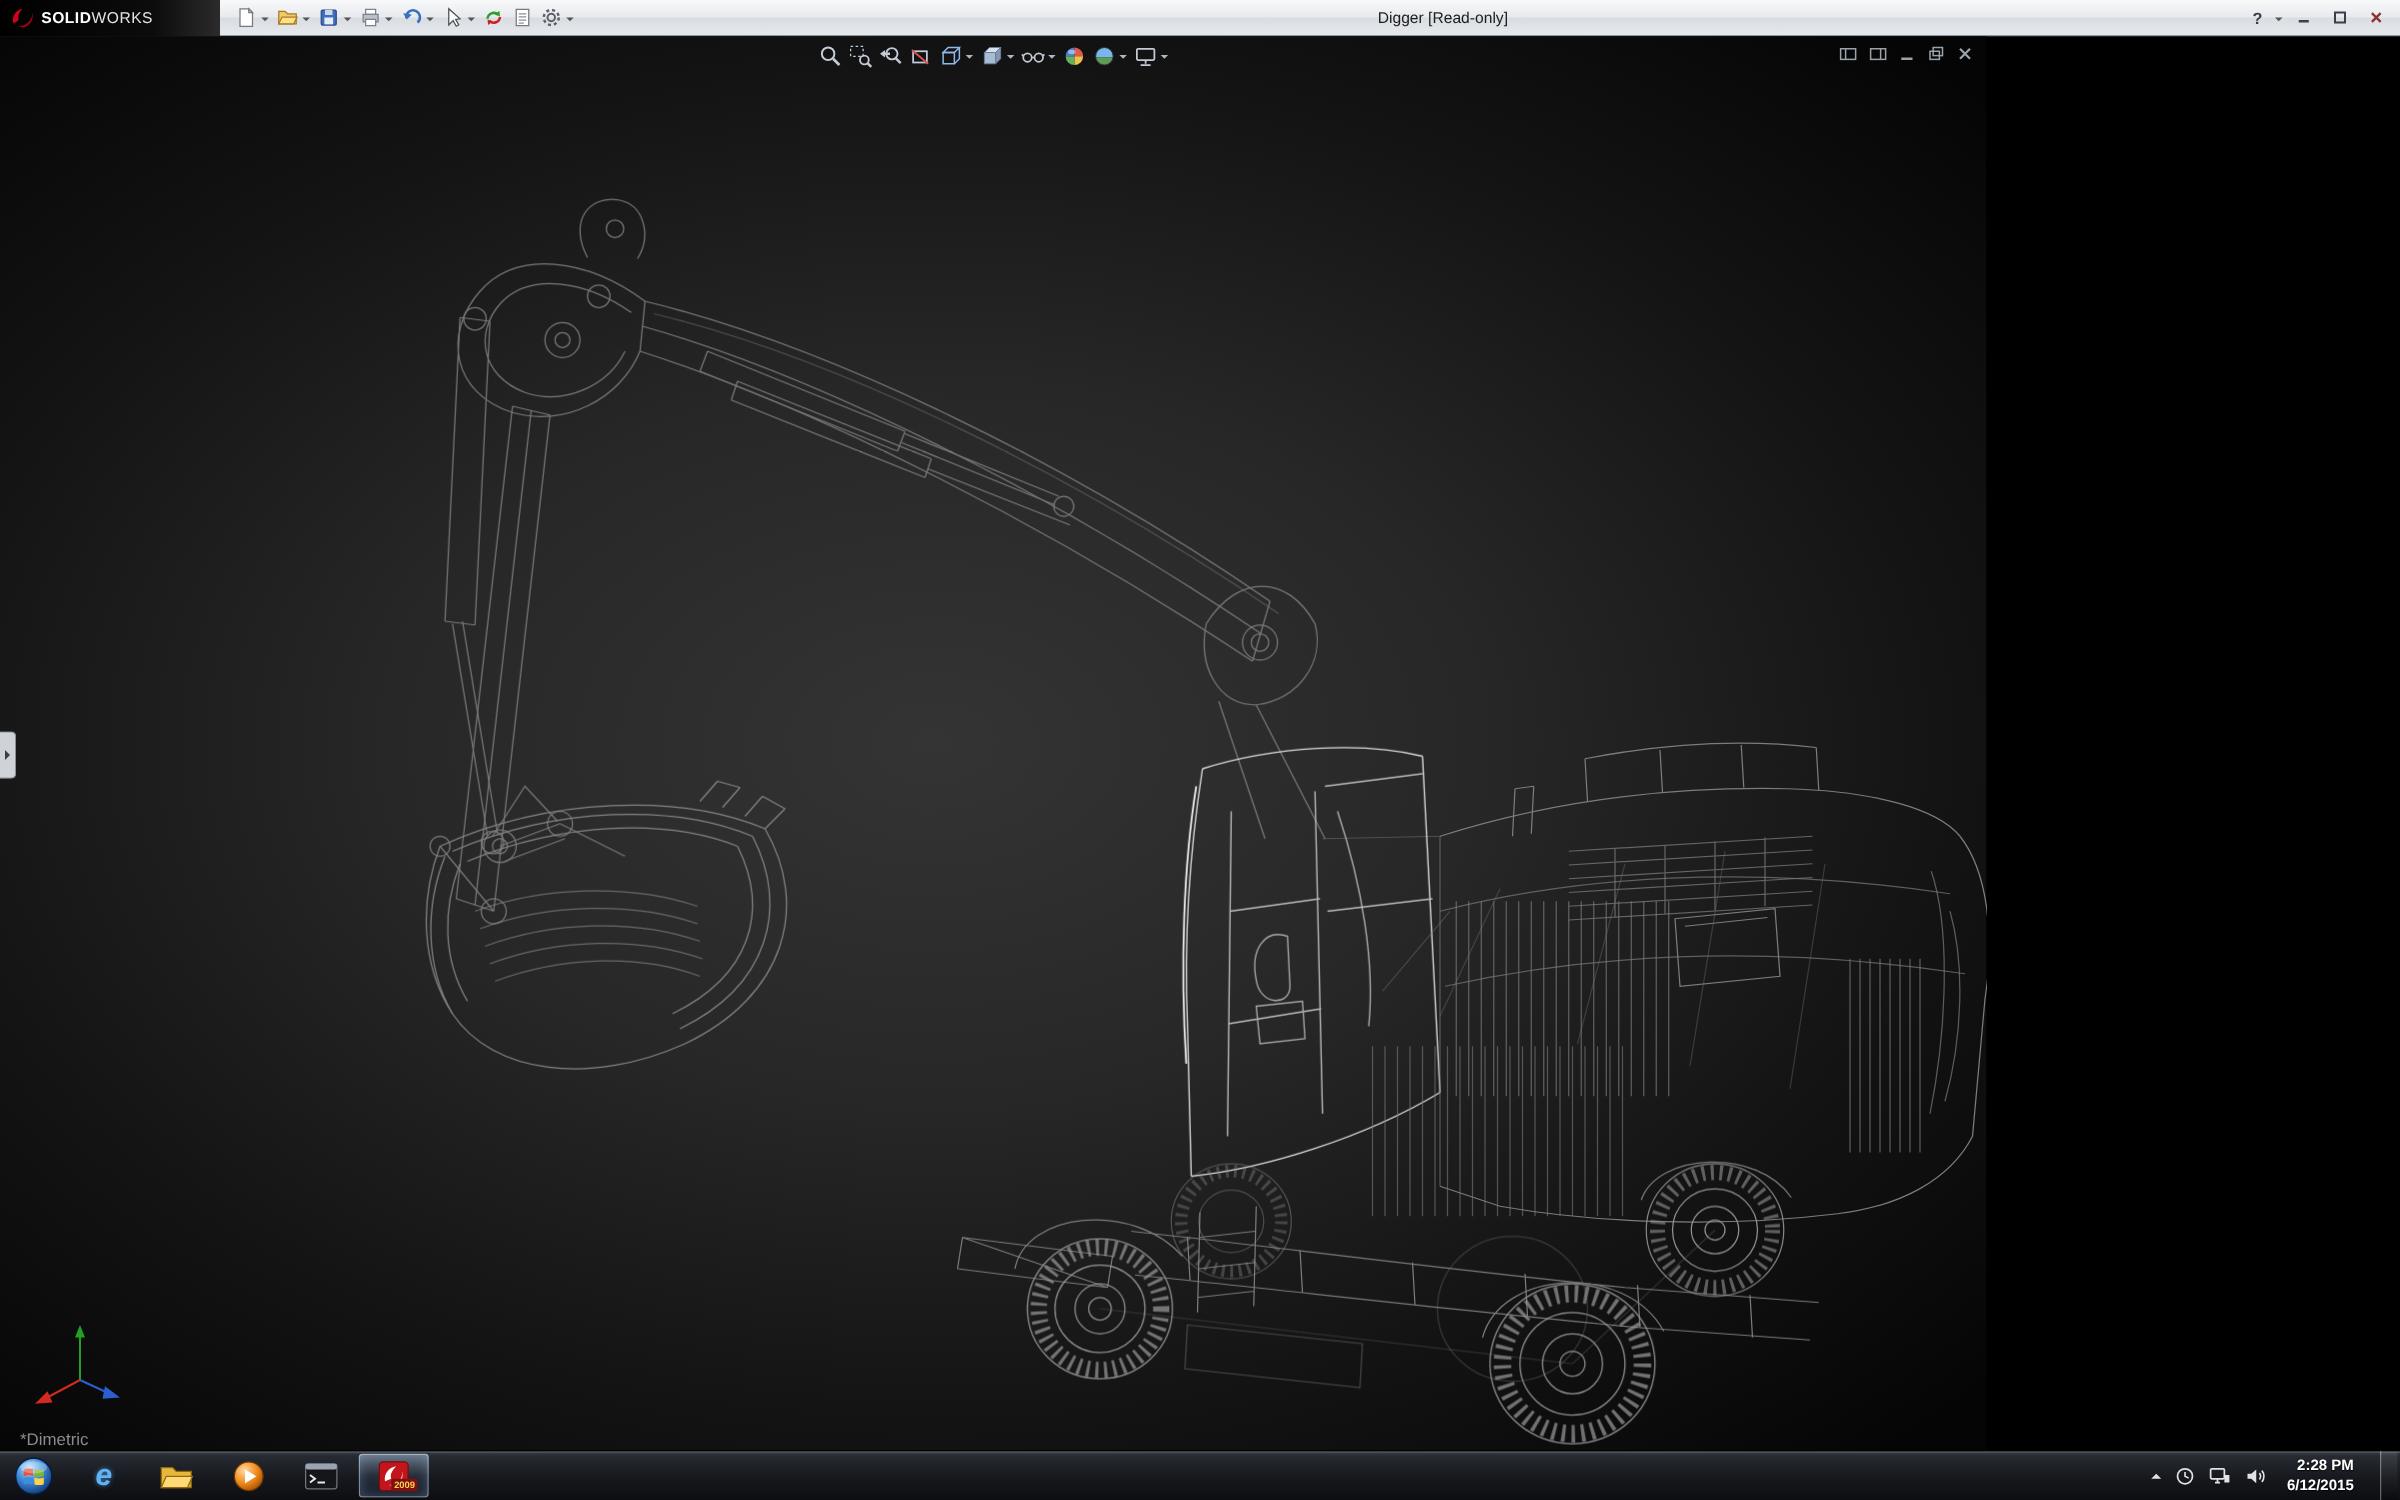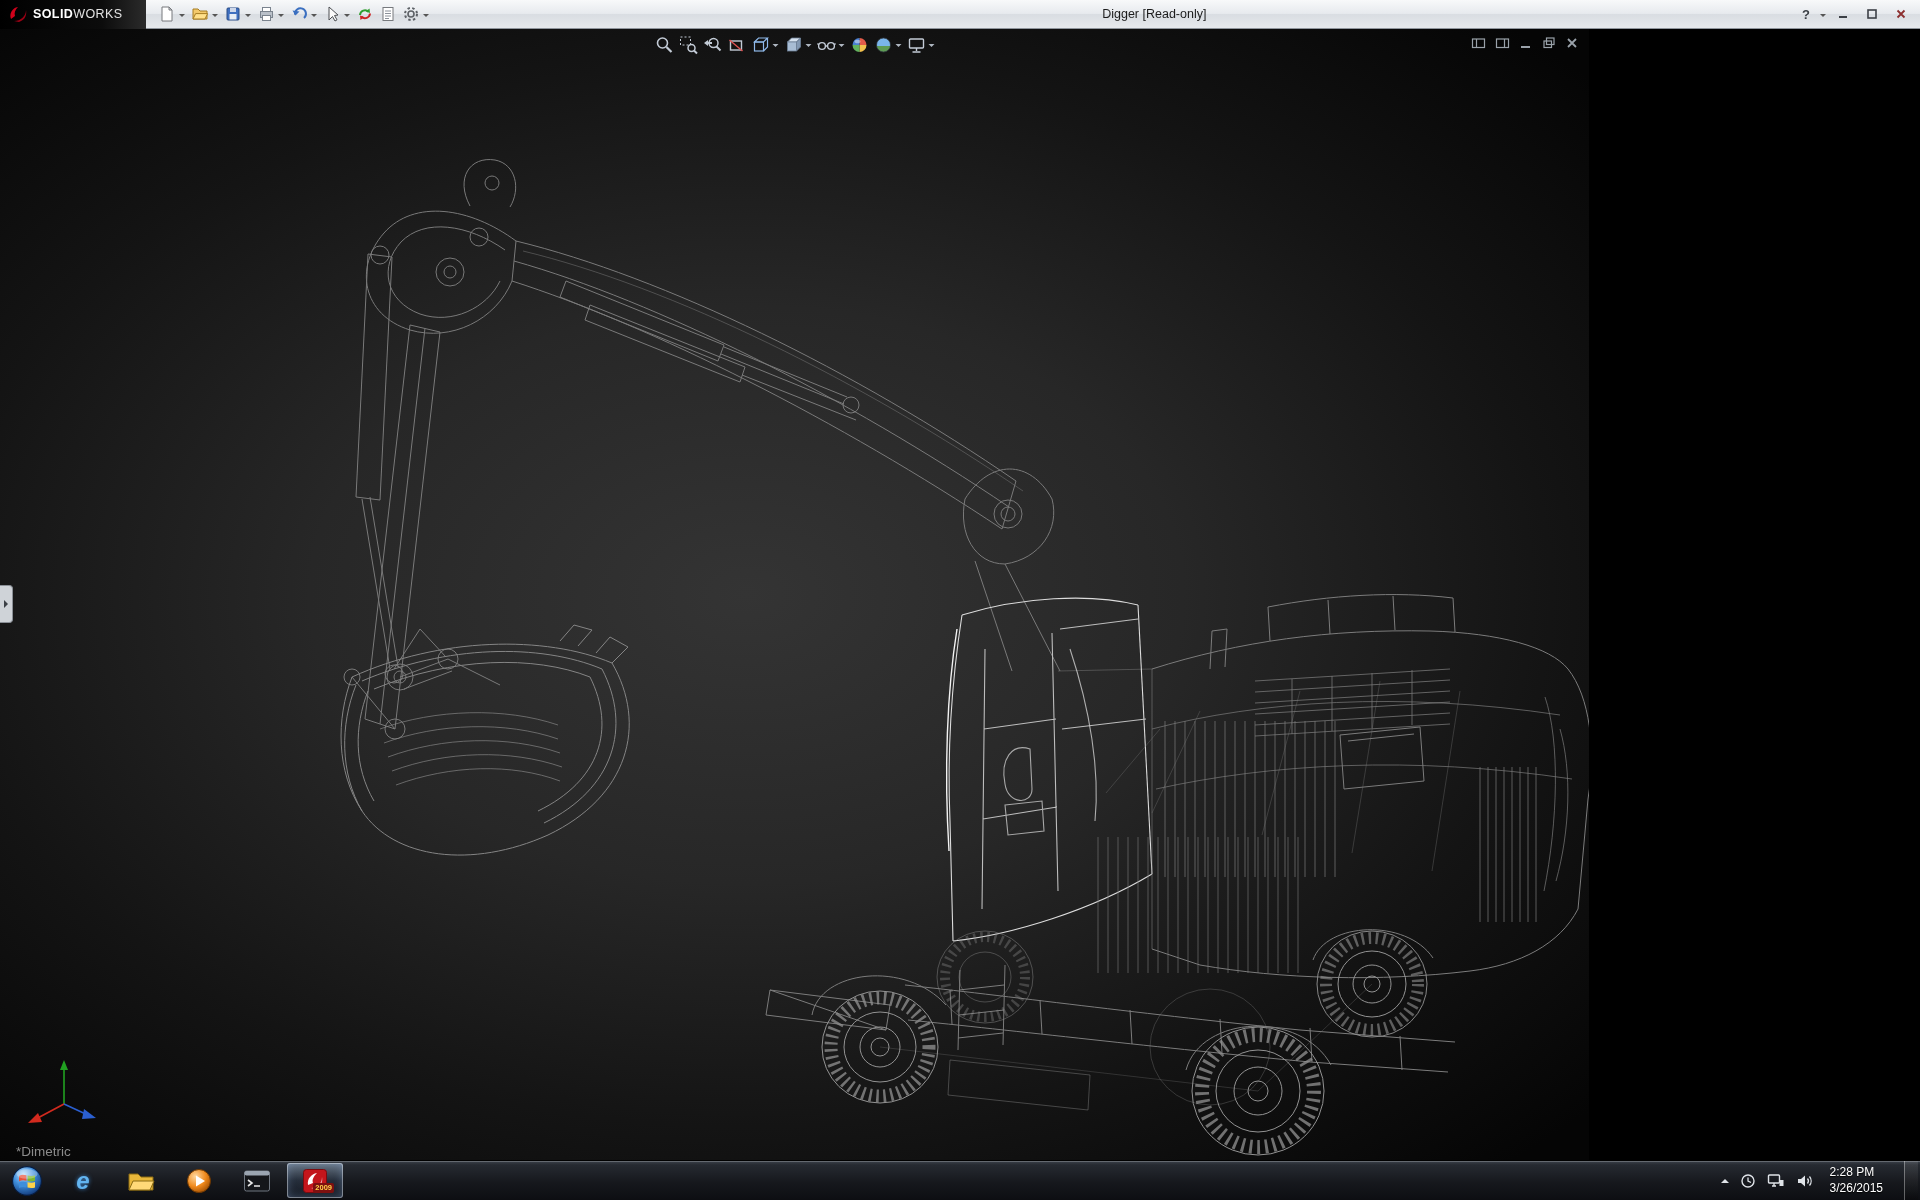--- a/index.html
+++ b/index.html
@@ -3,21 +3,21 @@
 <meta charset="utf-8">
 <style>
   html,body{margin:0;padding:0;background:#000;}
   body{font-family:"Liberation Sans",sans-serif;-webkit-font-smoothing:antialiased;}
   .screen{position:relative;width:1920px;height:1200px;overflow:hidden;background:#000;}
 
   
   .titlebar{position:absolute;top:0;left:0;width:1920px;height:29px;
     background:linear-gradient(#f8f9fa,#e7eaee 48%,#d9dde2 52%,#e6e9ec);
     border-bottom:1px solid #8f959c;display:flex;align-items:center;box-sizing:border-box;}
-  .logo-block{height:29px;width:146px;flex:0 0 auto;display:flex;align-items:center;gap:5px;
+  .logo-block{height:29px;width:176px;flex:0 0 auto;display:flex;align-items:center;gap:5px;
     padding-left:8px;box-sizing:border-box;
     background:linear-gradient(90deg,#000 0%,#0c0c0c 70%,#2b2b2b 100%);}
   .logo-text{color:#fff;font-size:12.5px;letter-spacing:.4px;white-space:nowrap;}
   .logo-text .solid{font-weight:bold;color:#fff;}
   .logo-text .works{font-weight:normal;color:#e3e3e3;}
   .menu-toolbar{display:flex;align-items:center;margin-left:10px;gap:1px;}
   .tbbtn{height:24px;display:flex;align-items:center;padding:0 2px;border-radius:3px;cursor:default;}
   .drop-arrow{width:0;height:0;border:3.5px solid transparent;border-top-color:#555;margin:5px 1px 0 3px;}
   .win-title{position:absolute;left:59%;transform:translateX(-50%);font-size:12.5px;color:#1c1c1c;white-space:nowrap;padding-left:43px;}
   .tb-right{margin-left:auto;display:flex;align-items:center;gap:2px;padding-right:6px;}
@@ -54,21 +54,21 @@
   .startbtn{width:54px;display:flex;align-items:center;justify-content:center;}
   .taskapp{width:56px;display:flex;align-items:center;justify-content:center;position:relative;border-radius:3px;margin:2px 1px;}
   .taskapp.active{background:linear-gradient(180deg,rgba(190,215,240,.42),rgba(90,120,160,.22) 50%,rgba(40,55,80,.28));
     box-shadow:inset 0 0 0 1px rgba(255,255,255,.38), inset 0 0 10px rgba(160,200,255,.35);}
   .ie-e{font-size:24px;font-style:italic;font-weight:bold;color:#62b4f0;text-shadow:0 0 4px rgba(70,150,230,.8);line-height:1;}
   .sw-badge{position:absolute;right:9px;bottom:5px;font-size:7.5px;font-weight:bold;color:#ffd24a;
     background:#7d1010;padding:0 2px;border-radius:2px;line-height:1.3;}
   .tray{margin-left:auto;display:flex;align-items:center;gap:11px;padding-right:2px;}
   .trayicon{display:flex;align-items:center;justify-content:center;}
   .hidden-arrow{width:0;height:0;border:4.5px solid transparent;border-bottom-color:#dfe3e8;margin-bottom:4px;}
-  .clock{color:#fff;font-size:12px;text-align:left;line-height:1.3;text-shadow:0 1px 1px #000;padding:0 6px;}
+  .clock{color:#fff;font-size:12px;text-align:right;line-height:1.3;text-shadow:0 1px 1px #000;padding:0 6px;font-weight:bold;}
   .show-desktop{width:13px;height:40px;margin-left:4px;border-left:1px solid rgba(255,255,255,.35);
     background:linear-gradient(180deg,rgba(255,255,255,.10),rgba(0,0,0,.25));}
 </style>
 </head>
 <body>
 
 <div class="screen">
 
   <div class="titlebar">
     <div class="logo-block">
@@ -492,19 +492,19 @@
         </svg>
       </div>
       <div class="trayicon">
         <svg width="17" height="16" viewBox="0 0 17 16">
           <path d="M2,6 h3 l4,-3.5 v11 l-4,-3.5 h-3 z" fill="#dfe3e8"></path>
           <path d="M11.5,5.5 a4,4 0 0 1 0,5 M13.5,3.5 a7,7 0 0 1 0,9" stroke="#dfe3e8" stroke-width="1.3" fill="none"></path>
         </svg>
       </div>
       <div class="clock">
         <div>2:28 PM</div>
-        <div>3/26/2015</div>
+        <div>6/12/2015</div>
       </div>
       <div class="show-desktop"></div>
     </div>
   </div>
 
 </div>
 
 </body></html>

